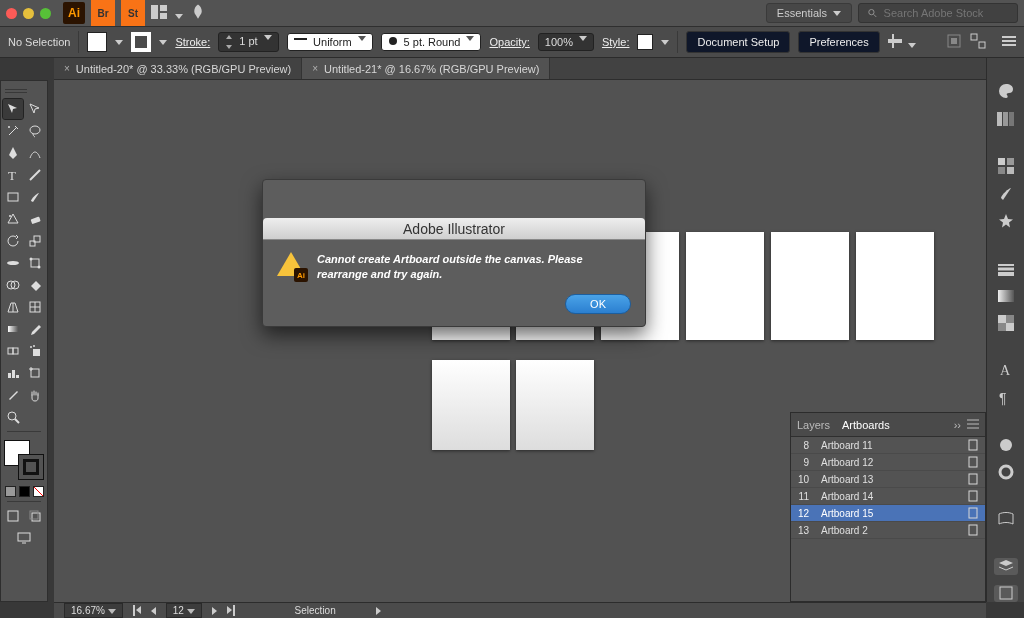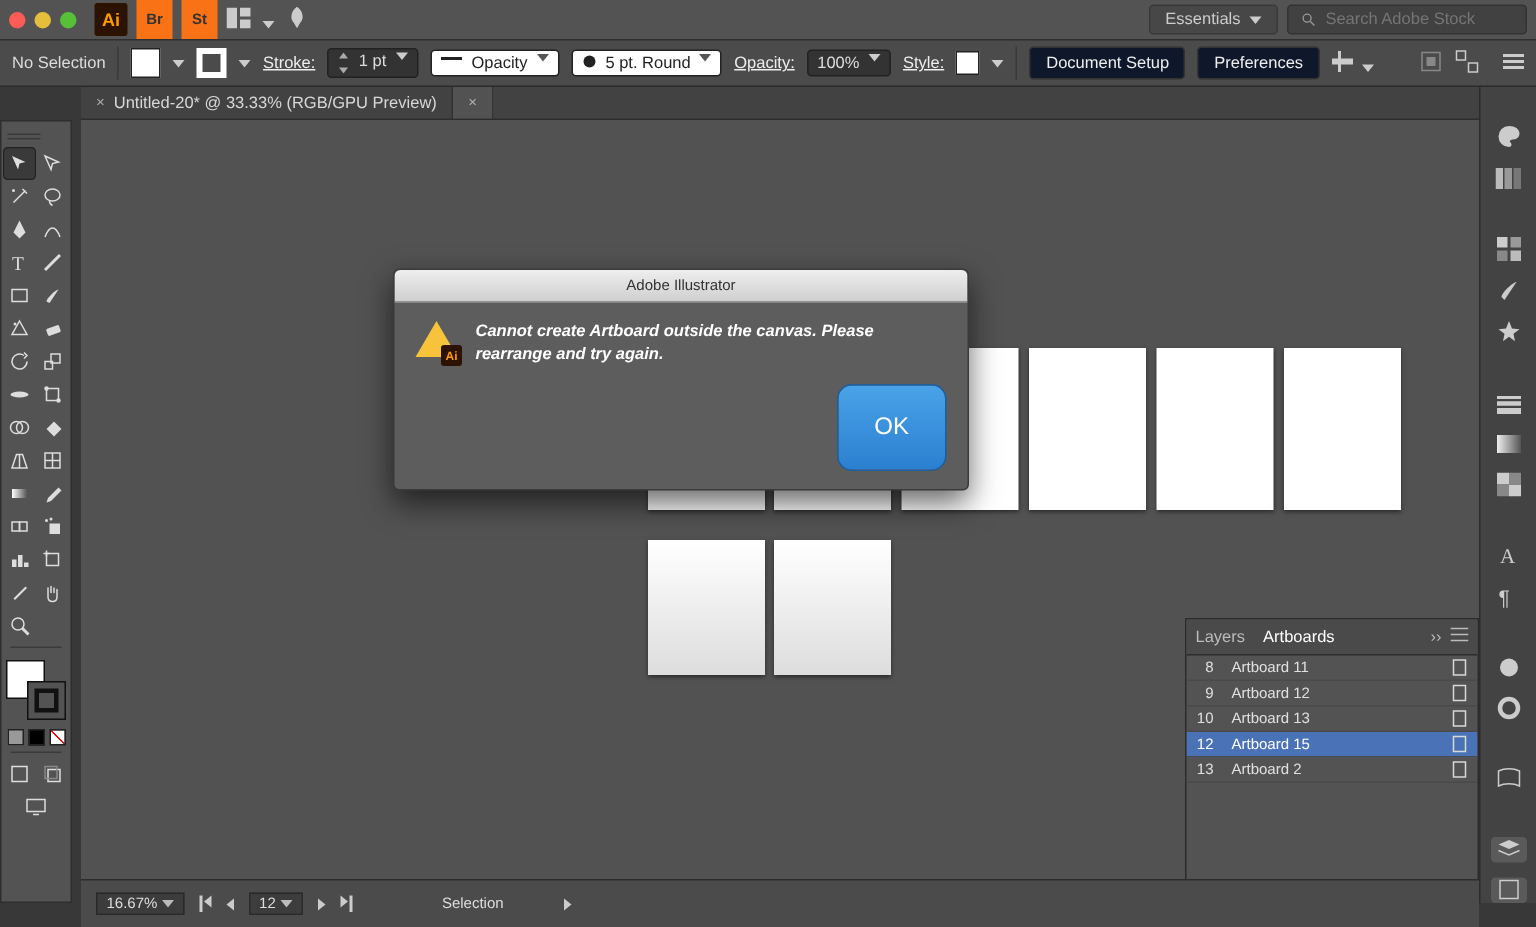--- a/index.html
+++ b/index.html
@@ -79,35 +79,35 @@
   .abrow{ display:flex; align-items:center; height:17px; padding:0 6px 0 2px; gap:8px; border-bottom:1px solid #4a4a4a; color:#e0e0e0; font-size:10px;}
   .abrow .num{ width:20px; text-align:right; padding-right:4px;}
   .abrow .nm{ flex:1;}
   .abrow .ico{ width:12px; height:12px; display:flex; align-items:center; justify-content:center;}
   .abrow.selected{ background:#4a73b7; color:#fff;}
   .panel-footer{ height:22px; display:flex; align-items:center; padding:0 6px; gap:10px; border-top:1px solid #3a3a3a; color:#bbb; font-size:10px;}
   .panel-footer .pf-spacer{flex:1;}
   .pf-ico { width:12px; height:12px; display:flex; align-items:center; justify-content:center;}
 
   
-  .statusbar{ position:absolute; left:54px; right:38px; bottom:0; height:32px; background:#4b4b4b; border-top:1px solid #2c2c2c; display:flex; align-items:center; padding:0 30px 0 10px; gap:10px; color:#ddd; font-size:10px;}
+  .statusbar{ position:absolute; left:54px; right:38px; bottom:0; height:16px; background:#4b4b4b; border-top:1px solid #2c2c2c; display:flex; align-items:center; padding:0 30px 0 10px; gap:10px; color:#ddd; font-size:10px;}
   .statusbar .sb-box{ background:#3c3c3c; padding:1px 6px; border:1px solid #2a2a2a;}
   .statusbar .sb-spacer{flex:1;}
   .nav-tri { width:0;height:0; display:inline-block;}
   .tri-l{border-top:4px solid transparent;border-bottom:4px solid transparent;border-right:5px solid #ccc;}
   .tri-r{border-top:4px solid transparent;border-bottom:4px solid transparent;border-left:5px solid #ccc;}
   .dialog{ position:absolute; left:262px; top:179px; width:384px; background:#5d5d5d; border:1px solid #3a3a3a; border-radius:4px; box-shadow:0 8px 20px rgba(0,0,0,.6);}
-  .dialog-title{ height:22px; background:linear-gradient(#eeeeee,#cfcfcf); border-top-left-radius:4px; border-top-right-radius:4px; display:flex; align-items:center; justify-content:center; color:#333; font-size:10px; border-bottom:1px solid #888;}
+  .dialog-title{ height:22px; background:linear-gradient(#eeeeee,#cfcfcf); border-top-left-radius:4px; border-top-right-radius:4px; display:flex; align-items:center; justify-content:center; color:#333; font-size:14px; border-bottom:1px solid #888;margin-top:38px;}
   .dialog-body{ padding:12px 14px 12px 14px; display:flex; gap:12px; align-items:flex-start;}
   .warn-icon{ width:28px; height:28px; flex:none; position:relative;}
   .warn-tri{ width:0;height:0; border-left:14px solid transparent; border-right:14px solid transparent; border-bottom:24px solid #f7c33b; position:absolute; top:0; left:0;}
   .warn-ai{ position:absolute; bottom:-2px; right:-3px; width:14px; height:14px; background:#2b1300; color:#ff9a00; font-size:8px; font-weight:700; display:flex; align-items:center; justify-content:center; border-radius:2px;}
   .dialog-msg{ color:#fff; font-weight:600; font-size:11px; line-height:1.35;font-style:italic;}
   .dialog-btns{ display:flex; justify-content:flex-end; padding:0 14px 12px;}
-  .ok-btn{ background:linear-gradient(#4aa3e8,#2b7fd0); color:#fff; border:1px solid #1c5e9e; border-radius:10px; padding:19px 24px; font-size:16px;}
+  .ok-btn{ background:linear-gradient(#4aa3e8,#2b7fd0); color:#fff; border:1px solid #1c5e9e; border-radius:10px; padding:3px 24px; font-size:11px;}
 
   .chevron-down { width:0;height:0;border-left:4px solid transparent;border-right:4px solid transparent;border-top:5px solid #ccc; display:inline-block;}
   .chevron-down.dark{border-top-color:#555;}
   .grab{ display:flex; flex-direction:column; gap:2px; padding:4px 2px; align-self:flex-start;}
   .grab span{ width:22px; height:1px; background:#383838; display:block;}
 </style>
 </head>
 <body>
 
 <div class="menubar">
@@ -158,21 +158,21 @@
     <svg width="8" height="14">
         <path d="M4 0l3 4H1zM4 14l3-4H1z" fill="#aaa"></path>
       </svg>
     <span>1 pt</span>
     <span class="chevron-down"></span>
   </div>
   <div class="pill" style="width:86px;justify-content:space-between;background:#fff;color:#222">
     <svg width="40" height="6">
         <line x1="0" y1="3" x2="40" y2="3" stroke="#222" stroke-width="2"></line>
       </svg>
-    <span style="color:#222">Opacity</span>
+    <span style="color:#222">Uniform</span>
     <span class="chevron-down dark"></span>
   </div>
   <div class="pill" style="background:#fff;color:#222">
     <svg width="10" height="10">
         <circle cx="5" cy="5" r="4" fill="#222"></circle>
       </svg>
     <span style="color:#222">5 pt. Round</span>
     <span class="chevron-down dark"></span>
   </div>
   <span class="ctl-label" style="text-decoration:underline">Opacity:</span>
@@ -206,20 +206,21 @@
       </svg></div>
 </div>
 
 <div class="tabstrip">
   <div class="tab">
     <span class="x">×</span>
     <span>Untitled-20* @ 33.33% (RGB/GPU Preview)</span>
   </div>
   <div class="tab active">
     <span class="x">×</span>
+    <span>Untitled-21* @ 16.67% (RGB/GPU Preview)</span>
   </div>
 </div>
 
 <div class="toolbox">
   <div class="grab">
       <span></span>
       <span></span>
     </div>
   <div class="toolrow">
     <div class="tool selected">
@@ -604,20 +605,29 @@
       </div>
       <div class="abrow">
         <span class="num">10</span>
         <span class="nm">Artboard 13</span>
         <span class="ico">
           <svg width="10" height="12">
             <rect x="1" y="1" width="8" height="10" stroke="#d8d8d8" fill="none"></rect>
           </svg>
         </span>
       </div>
+      <div class="abrow">
+        <span class="num">11</span>
+        <span class="nm">Artboard 14</span>
+        <span class="ico">
+          <svg width="10" height="12">
+            <rect x="1" y="1" width="8" height="10" stroke="#d8d8d8" fill="none"></rect>
+          </svg>
+        </span>
+      </div>
       <div class="abrow selected">
         <span class="num">12</span>
         <span class="nm">Artboard 15</span>
         <span class="ico">
           <svg width="10" height="12">
             <rect x="1" y="1" width="8" height="10" stroke="#d8d8d8" fill="none"></rect>
           </svg>
         </span>
       </div>
       <div class="abrow">

